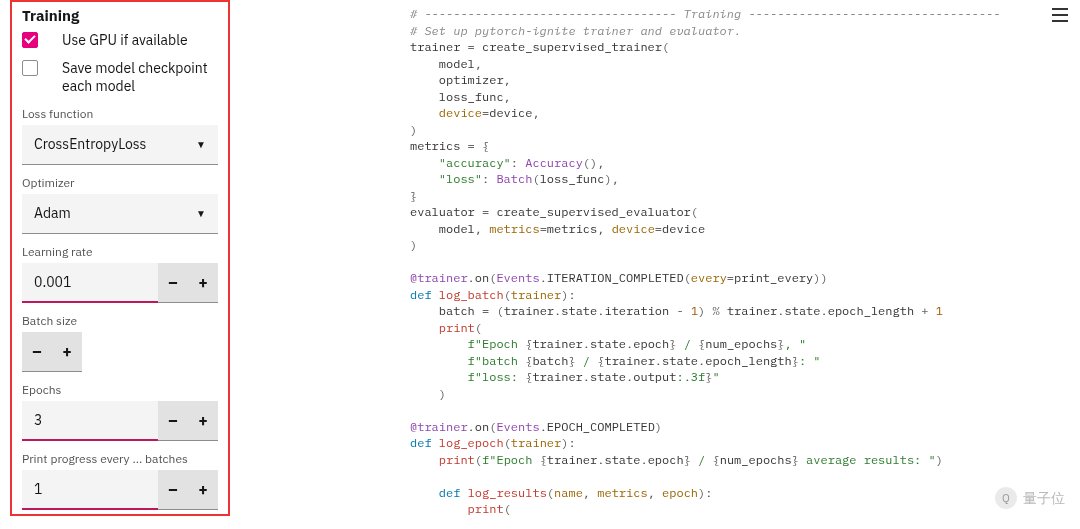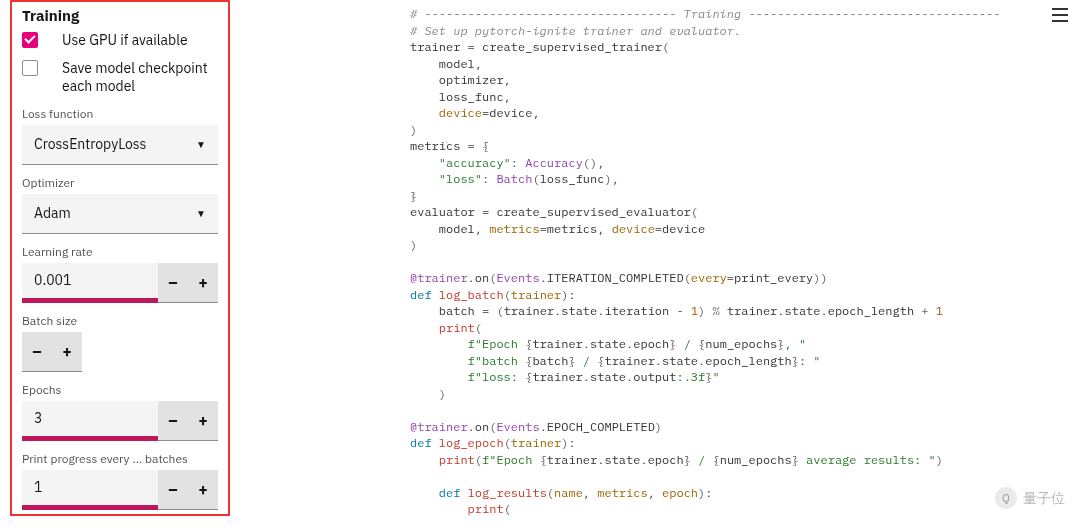--- a/index.html
+++ b/index.html
@@ -88,21 +88,21 @@
   .stepper {
     display: flex;
     height: 40px;
     width: 100%;
     margin-bottom: 6px;
   }
   .stepper-input {
     flex: 1;
     background: #f4f4f4;
     border: none;
-    border-bottom: 5px solid #be185d;
+    border-bottom: 2px solid #be185d;
     padding: 0 12px;
     font-size: 14px;
     display: flex;
     align-items: center;
   }
   .stepper-btn {
     width: 30px;
     background: #e2e2e2;
     border: none;
     border-bottom: 1px solid #8d8d8d;

